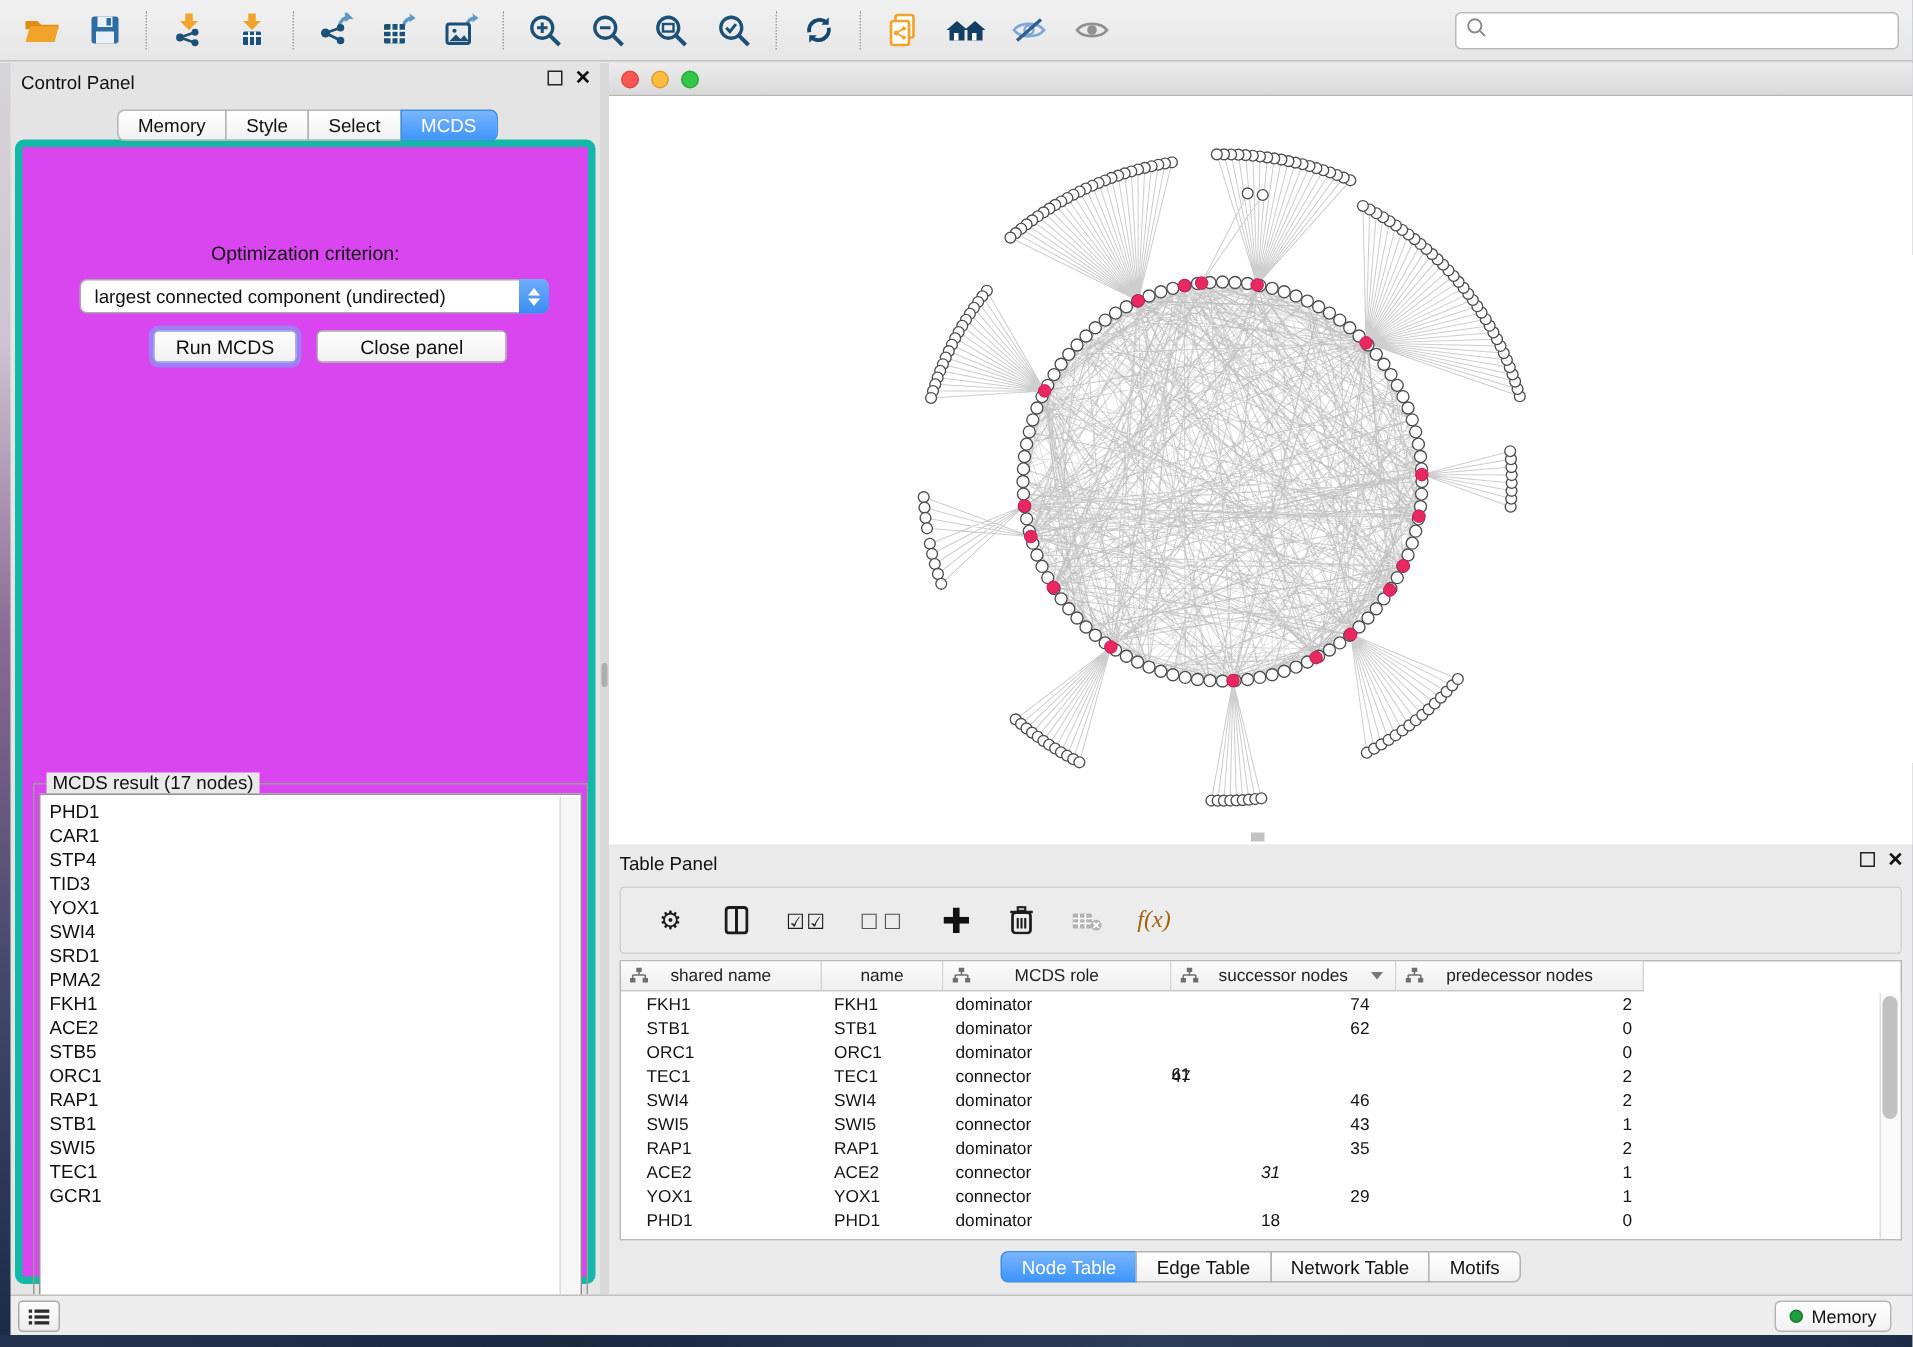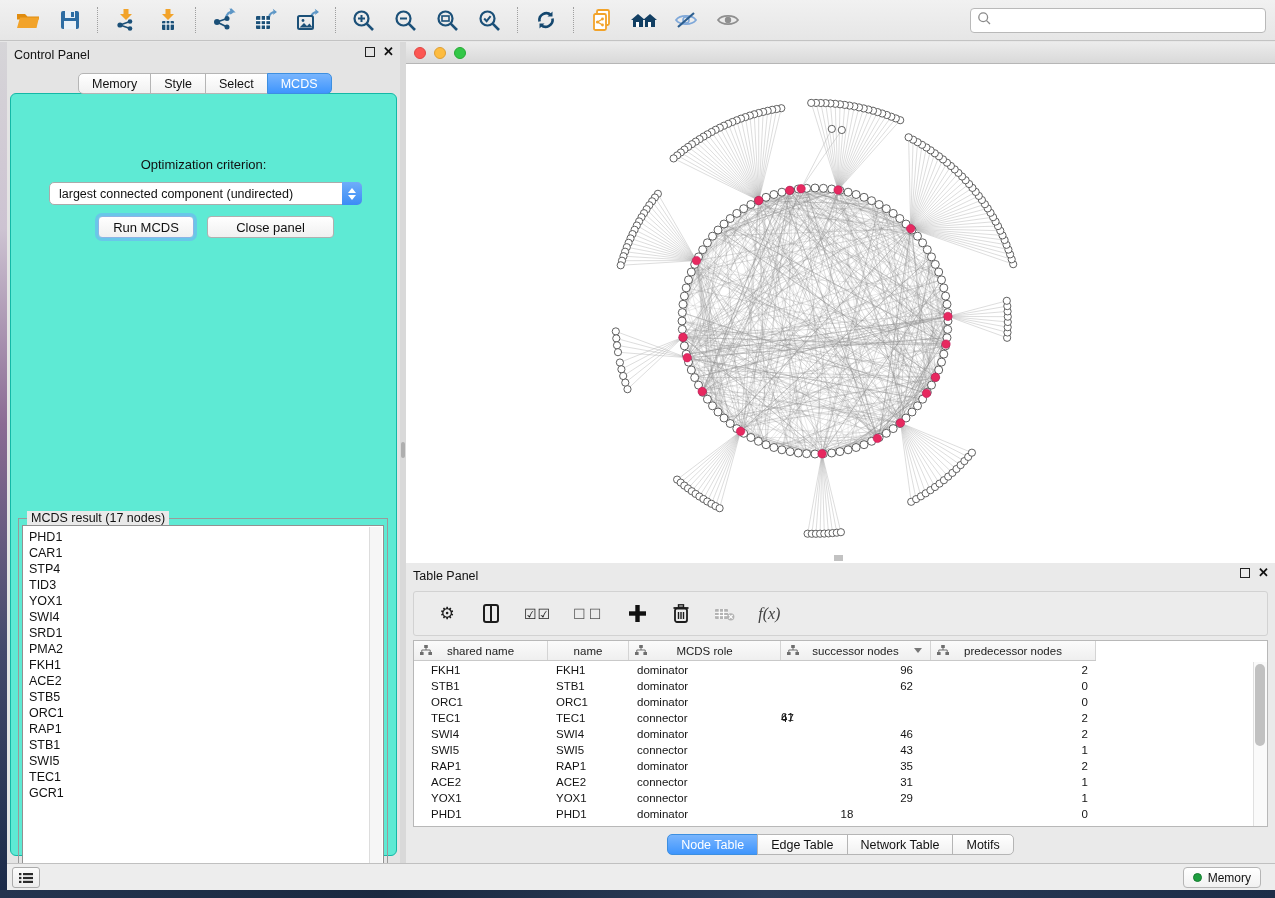--- a/index.html
+++ b/index.html
@@ -31,22 +31,22 @@
   .panel-title { font-size:12.5px; color:#111; padding-left:7px; }
   .win-ctrls { position:absolute; right:6px; top:5px; display:flex; gap:8px; align-items:center; }
   .wc-float { width:10px; height:10px; border:1.5px solid #222; }
   .wc-close { font-size:13px; font-weight:bold; color:#111; line-height:10px; }
   .cp-tabs { position:absolute; left:71px; top:31px; display:flex; z-index:5; }
   .seg-tab { height:21px; padding:0 13px; display:flex; align-items:center; font-size:12.5px; color:#111;
     background:linear-gradient(#ffffff,#f1f1f1); border:1px solid #b5b5b5; margin-left:-1px; }
   .seg-tab:first-child { border-radius:5px 0 0 5px; margin-left:0; }
   .seg-tab:last-child { border-radius:0 5px 5px 0; }
   .seg-tab.active { background:linear-gradient(#79b5fd,#3e95fd); border-color:#3d8fe0; color:#fff; }
-  .cp-box { position:absolute; left:3px; top:51px; width:387px; height:763px; background:#5eead4;
-    border:1px solid #14b8a6; border-radius:6px; }
+  .cp-box { position:absolute; left:3px; top:51px; width:387px; height:763px; background:#d946ef;
+    border:5px solid #14b8a6; border-radius:6px; }
   .opt-label { position:absolute; left:0; top:63px; width:100%; text-align:center; font-size:13px; color:#111; }
   .select { position:absolute; left:38px; top:88px; width:313px; height:23px; background:#fff; border:1px solid #ababab;
     border-radius:5px; display:flex; align-items:center; font-size:12.5px; color:#111; }
   .select .val { flex:1; padding-left:9px; white-space:nowrap; overflow:hidden; }
   .spinner { width:20px; height:23px; margin:-1px -1px -1px 0; border-radius:0 5px 5px 0;
     background:linear-gradient(#6fadf9,#3b8cf5); display:flex; flex-direction:column; align-items:center; justify-content:center; gap:2px; }
   .spin-up { width:0; height:0; border-left:4px solid transparent; border-right:4px solid transparent; border-bottom:5px solid #fff; }
   .spin-dn { width:0; height:0; border-left:4px solid transparent; border-right:4px solid transparent; border-top:5px solid #fff; }
   .cp-btn { position:absolute; height:22px; background:linear-gradient(#ffffff,#f0f0f0); border:1px solid #b0b0b0;
     border-radius:4px; font-size:13px; color:#111; display:flex; align-items:center; justify-content:center; }
@@ -74,21 +74,21 @@
   .net-title { position:absolute; left:0; right:0; text-align:center; font-size:12px; color:#222; }
   .net-canvas { position:absolute; left:0; top:22px; width:869px; height:499px; background:#fff; }
   .net-grip { position:absolute; left:428px; top:513px; width:9px; height:6px; background:#c2c2c2; }
 
   
   .tp { position:absolute; left:406px; top:563px; width:869px; height:300px; background:#eaeaea; }
   .tp-toolbar { position:absolute; left:7px; top:28px; right:7px; height:45px; background:#ececec;
     border:1px solid #d2d2d2; border-radius:3px; display:flex; align-items:center; gap:22px; padding-left:22px; }
   .tp-tool { display:flex; align-items:center; justify-content:center; min-width:22px; height:26px; color:#1c1c1c; }
   .tp-tool .glyph { font-size:17px; line-height:20px; }
-  .tp-tool.disabled { color:#404040; }
+  .tp-tool.disabled { color:#a16207; }
   .fx { font-family:"Liberation Serif", serif; font-style:italic; font-size:16px; }
   .tablewrap { position:absolute; left:7px; top:77px; right:7px; height:187px; background:#fff; border:1px solid #b8b8b8; }
   .thead { position:absolute; left:0; top:0; height:20px; display:flex; border-bottom:1px solid #c9c9c9; }
   .th { background:linear-gradient(#fbfbfb,#efefef); border-right:1px solid #d4d4d4; display:flex; align-items:center;
     justify-content:center; gap:5px; font-size:11.5px; color:#222; position:relative; }
   .th .hicon { flex:0 0 auto; position:absolute; left:6px; }
   .sort-dn { width:0; height:0; border-left:4px solid transparent; border-right:4px solid transparent;
     border-top:5px solid #777; position:absolute; right:8px; }
   .tbody { position:absolute; left:0; top:21px; right:14px; bottom:0; overflow:hidden; }
   .trow { display:flex; height:16px; align-items:center; }
@@ -753,21 +753,21 @@
                 </g>
               </svg>
               <span>predecessor nodes</span>
             </div>
           </div>
         <div class="tbody" id="tp-tbody">
             <div class="trow">
               <div class="td" style="width: 134px; text-align: left; padding: 0px 0px 0px 17px;">FKH1</div>
               <div class="td" style="width: 81px; text-align: left; padding: 0px 0px 0px 8px;">FKH1</div>
               <div class="td" style="width: 152px; text-align: left; padding: 0px 0px 0px 8px;">dominator</div>
-              <div class="td" style="width: 150px; text-align: right; padding: 0px 18px 0px 0px;">96</div>
+              <div class="td" style="width: 150px; text-align: right; padding: 0px 18px 0px 0px;">74</div>
               <div class="td" style="width: 165px; text-align: right; padding: 0px 8px 0px 0px;">2</div>
             </div>
             <div class="trow">
               <div class="td" style="width: 134px; text-align: left; padding: 0px 0px 0px 17px;">STB1</div>
               <div class="td" style="width: 81px; text-align: left; padding: 0px 0px 0px 8px;">STB1</div>
               <div class="td" style="width: 152px; text-align: left; padding: 0px 0px 0px 8px;">dominator</div>
               <div class="td" style="width: 150px; text-align: right; padding: 0px 18px 0px 0px;">62</div>
               <div class="td" style="width: 165px; text-align: right; padding: 0px 8px 0px 0px;">0</div>
             </div>
             <div class="trow">
@@ -802,21 +802,21 @@
               <div class="td" style="width: 134px; text-align: left; padding: 0px 0px 0px 17px;">RAP1</div>
               <div class="td" style="width: 81px; text-align: left; padding: 0px 0px 0px 8px;">RAP1</div>
               <div class="td" style="width: 152px; text-align: left; padding: 0px 0px 0px 8px;">dominator</div>
               <div class="td" style="width: 150px; text-align: right; padding: 0px 18px 0px 0px;">35</div>
               <div class="td" style="width: 165px; text-align: right; padding: 0px 8px 0px 0px;">2</div>
             </div>
             <div class="trow">
               <div class="td" style="width: 134px; text-align: left; padding: 0px 0px 0px 17px;">ACE2</div>
               <div class="td" style="width: 81px; text-align: left; padding: 0px 0px 0px 8px;">ACE2</div>
               <div class="td" style="width: 152px; text-align: left; padding: 0px 0px 0px 8px;">connector</div>
-              <div class="td" style="width: 150px; text-align: right; padding: 0px 18px 0px 0px;">31</div>
+              <div class="td" style="width: 150px; text-align: center; padding: 0px 18px 0px 0px; font-style: italic;">31</div>
               <div class="td" style="width: 165px; text-align: right; padding: 0px 8px 0px 0px;">1</div>
             </div>
             <div class="trow">
               <div class="td" style="width: 134px; text-align: left; padding: 0px 0px 0px 17px;">YOX1</div>
               <div class="td" style="width: 81px; text-align: left; padding: 0px 0px 0px 8px;">YOX1</div>
               <div class="td" style="width: 152px; text-align: left; padding: 0px 0px 0px 8px;">connector</div>
               <div class="td" style="width: 150px; text-align: right; padding: 0px 18px 0px 0px;">29</div>
               <div class="td" style="width: 165px; text-align: right; padding: 0px 8px 0px 0px;">1</div>
             </div>
             <div class="trow">

